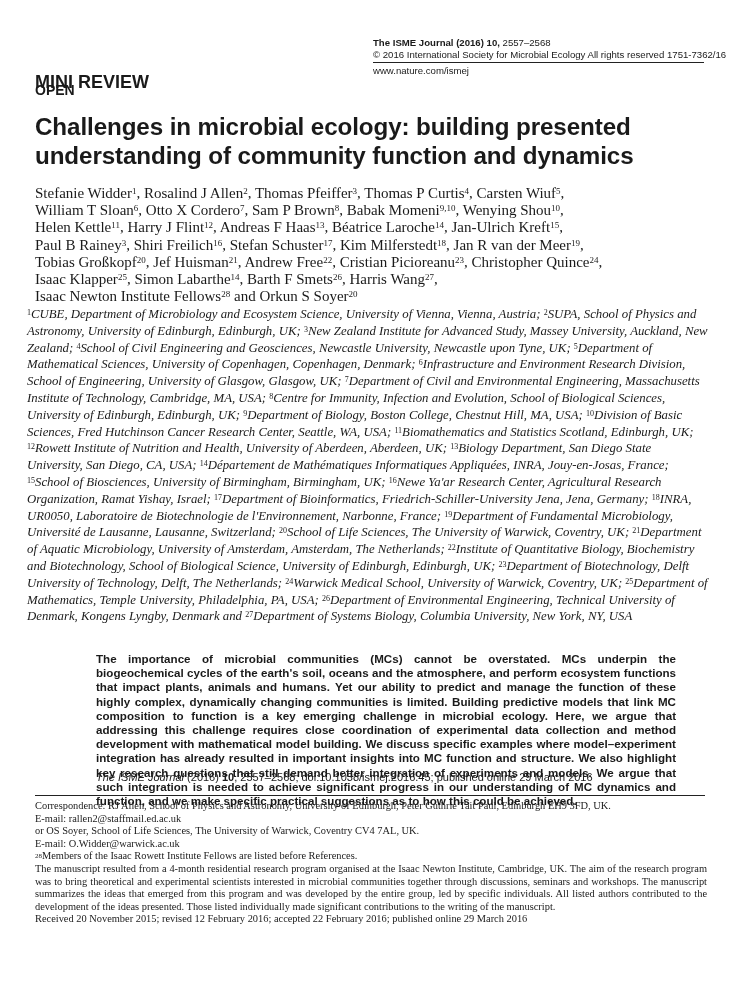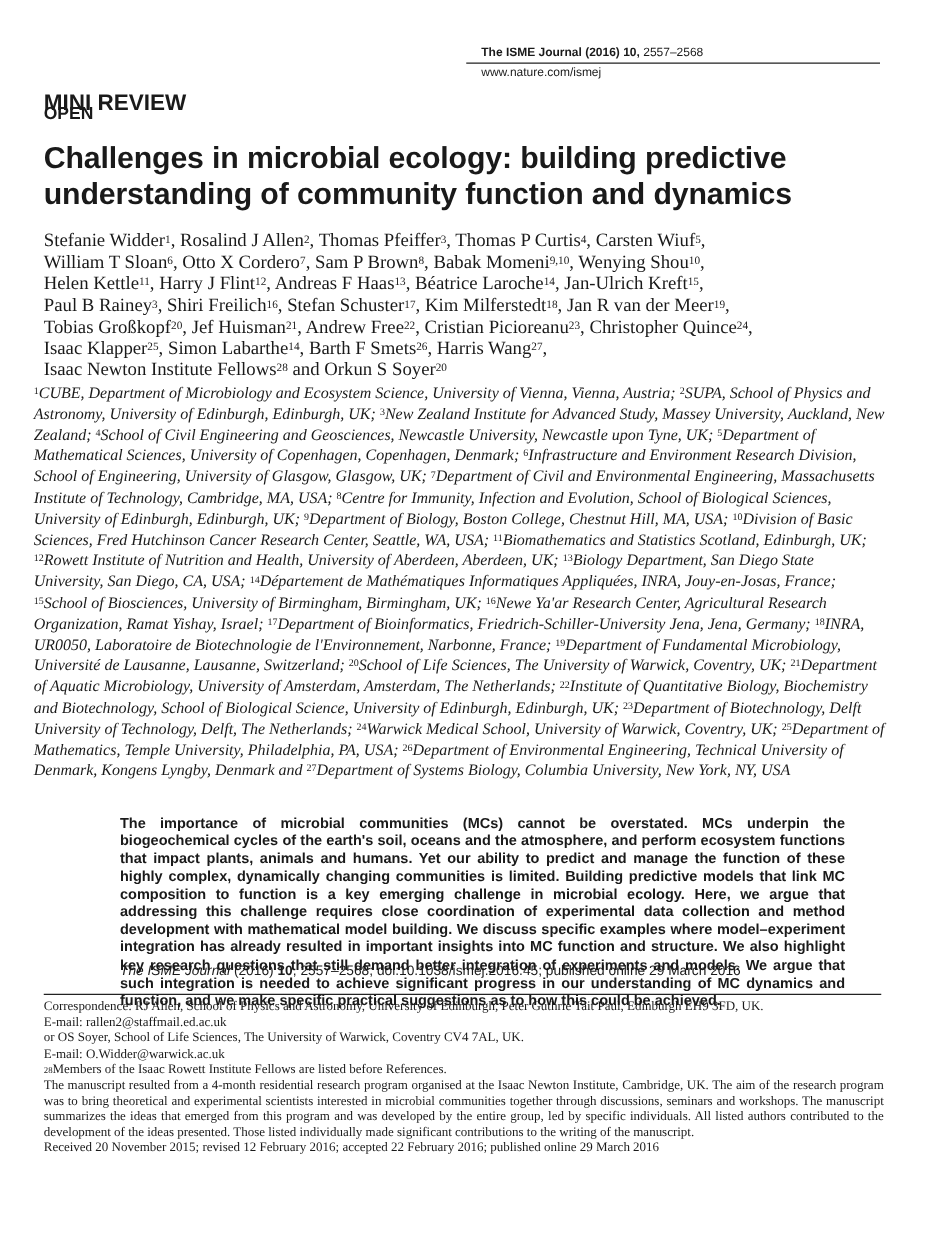--- a/index.html
+++ b/index.html
@@ -1,21 +1,21 @@
 <!DOCTYPE html>
 <html><head>
 <meta charset="utf-8">
 <style>
   html, body { margin: 0; padding: 0; background: #ffffff; }
   body { width: 753px; height: 1000px; position: relative; overflow: hidden; color: #1a1a1a; }
   .sans { font-family: "Liberation Sans", sans-serif; }
   .serif { font-family: "Liberation Serif", serif; }
   #open-label { position: absolute; left: 35px; top: 46px; font-size: 14px; font-weight: bold; margin-top: 36px; }
   #journal-header { position: absolute; left: 373px; top: 37px; width: 331px; font-size: 9.6px; line-height: 12px; }
-  #journal-header .hdr-line { white-space: nowrap; margin-left: 12px; }
+  #journal-header .hdr-line { white-space: nowrap; }
   #journal-header .rule { border-top: 1.3px solid #222; margin-top: 1px; margin-bottom: 2px; }
   #article-type { position: absolute; left: 35px; top: 72px; font-size: 18px; font-weight: bold; }
   #article-title { position: absolute; left: 35px; top: 112px; width: 690px; font-size: 24.2px; font-weight: bold; line-height: 29px; letter-spacing: -0.1px; }
   #authors { position: absolute; left: 35px; top: 185px; width: 680px; font-size: 15px; line-height: 17.2px; }
   #authors sup { font-size: 9px; vertical-align: top; position: relative; top: -2px; }
   #affiliations { position: absolute; left: 27px; top: 306px; width: 682px; font-size: 12.8px; line-height: 16.8px; font-style: italic; font-family: Liberation Serif, serif; }
   #affiliations sup { font-size: 8px; font-style: normal; vertical-align: top; position: relative; top: -1px; }
   #abstract { position: absolute; left: 96px; top: 628px; width: 580px; font-size: 11.6px; line-height: 14.2px; font-weight: bold; text-align: justify; margin-top: 24px; }
   #abstract-citation { position: absolute; left: 96px; top: 770px; width: 600px; font-size: 11px; line-height: 14px; white-space: nowrap; }
   #footnote-rule { position: absolute; left: 35px; top: 795px; width: 670px; border-top: 1.3px solid #222; }
@@ -24,28 +24,29 @@
   #footnotes .just { text-align: justify; }
   #footnotes sup { font-size: 7px; vertical-align: top; }
 </style>
 </head>
 <body>
 
 <div id="open-label" class="sans">OPEN</div>
 
 <div id="journal-header" class="sans">
   <div class="hdr-line"><b>The ISME Journal (2016) 10,</b><span> 2557–2568</span></div>
+  <div class="hdr-line">© 2016 International Society for Microbial Ecology   All rights reserved  1751-7362/16</div>
   <div class="rule"></div>
   <div class="hdr-line">www.nature.com/ismej</div>
 </div>
 
 <div id="article-type" class="sans">MINI REVIEW</div>
 
 <div id="article-title" class="sans">
-  <div>Challenges in microbial ecology: building predictive</div>
+  <div>Challenges in microbial ecology: building presented</div>
   <div>understanding of community function and dynamics</div>
 </div>
 
 <div id="authors" class="serif"><span>Stefanie Widder</span><sup>1</sup>, <span>Rosalind J Allen</span><sup>2</sup>, <span>Thomas Pfeiffer</span><sup>3</sup>, <span>Thomas P Curtis</span><sup>4</sup>, <span>Carsten Wiuf</span><sup>5</sup>, <br><span>William T Sloan</span><sup>6</sup>, <span>Otto X Cordero</span><sup>7</sup>, <span>Sam P Brown</span><sup>8</sup>, <span>Babak Momeni</span><sup>9,10</sup>, <span>Wenying Shou</span><sup>10</sup>, <br><span>Helen Kettle</span><sup>11</sup>, <span>Harry J Flint</span><sup>12</sup>, <span>Andreas F Haas</span><sup>13</sup>, <span>Béatrice Laroche</span><sup>14</sup>, <span>Jan-Ulrich Kreft</span><sup>15</sup>, <br><span>Paul B Rainey</span><sup>3</sup>, <span>Shiri Freilich</span><sup>16</sup>, <span>Stefan Schuster</span><sup>17</sup>, <span>Kim Milferstedt</span><sup>18</sup>, <span>Jan R van der Meer</span><sup>19</sup>, <br><span>Tobias Großkopf</span><sup>20</sup>, <span>Jef Huisman</span><sup>21</sup>, <span>Andrew Free</span><sup>22</sup>, <span>Cristian Picioreanu</span><sup>23</sup>, <span>Christopher Quince</span><sup>24</sup>, <br><span>Isaac Klapper</span><sup>25</sup>, <span>Simon Labarthe</span><sup>14</sup>, <span>Barth F Smets</span><sup>26</sup>, <span>Harris Wang</span><sup>27</sup>, <br><span>Isaac Newton Institute Fellows</span><sup>28</sup> and <span>Orkun S Soyer</span><sup>20</sup></div>
 
 <div id="affiliations" class="serif"><sup>1</sup><span>CUBE, Department of Microbiology and Ecosystem Science, University of Vienna, Vienna, Austria; </span><sup>2</sup><span>SUPA, School of Physics and Astronomy, University of Edinburgh, Edinburgh, UK; </span><sup>3</sup><span>New Zealand Institute for Advanced Study, Massey University, Auckland, New Zealand; </span><sup>4</sup><span>School of Civil Engineering and Geosciences, Newcastle University, Newcastle upon Tyne, UK; </span><sup>5</sup><span>Department of Mathematical Sciences, University of Copenhagen, Copenhagen, Denmark; </span><sup>6</sup><span>Infrastructure and Environment Research Division, School of Engineering, University of Glasgow, Glasgow, UK; </span><sup>7</sup><span>Department of Civil and Environmental Engineering, Massachusetts Institute of Technology, Cambridge, MA, USA; </span><sup>8</sup><span>Centre for Immunity, Infection and Evolution, School of Biological Sciences, University of Edinburgh, Edinburgh, UK; </span><sup>9</sup><span>Department of Biology, Boston College, Chestnut Hill, MA, USA; </span><sup>10</sup><span>Division of Basic Sciences, Fred Hutchinson Cancer Research Center, Seattle, WA, USA; </span><sup>11</sup><span>Biomathematics and Statistics Scotland, Edinburgh, UK; </span><sup>12</sup><span>Rowett Institute of Nutrition and Health, University of Aberdeen, Aberdeen, UK; </span><sup>13</sup><span>Biology Department, San Diego State University, San Diego, CA, USA; </span><sup>14</sup><span>Département de Mathématiques Informatiques Appliquées, INRA, Jouy-en-Josas, France; </span><sup>15</sup><span>School of Biosciences, University of Birmingham, Birmingham, UK; </span><sup>16</sup><span>Newe Ya'ar Research Center, Agricultural Research Organization, Ramat Yishay, Israel; </span><sup>17</sup><span>Department of Bioinformatics, Friedrich-Schiller-University Jena, Jena, Germany; </span><sup>18</sup><span>INRA, UR0050, Laboratoire de Biotechnologie de l'Environnement, Narbonne, France; </span><sup>19</sup><span>Department of Fundamental Microbiology, Université de Lausanne, Lausanne, Switzerland; </span><sup>20</sup><span>School of Life Sciences, The University of Warwick, Coventry, UK; </span><sup>21</sup><span>Department of Aquatic Microbiology, University of Amsterdam, Amsterdam, The Netherlands; </span><sup>22</sup><span>Institute of Quantitative Biology, Biochemistry and Biotechnology, School of Biological Science, University of Edinburgh, Edinburgh, UK; </span><sup>23</sup><span>Department of Biotechnology, Delft University of Technology, Delft, The Netherlands; </span><sup>24</sup><span>Warwick Medical School, University of Warwick, Coventry, UK; </span><sup>25</sup><span>Department of Mathematics, Temple University, Philadelphia, PA, USA; </span><sup>26</sup><span>Department of Environmental Engineering, Technical University of Denmark, Kongens Lyngby, Denmark and </span><sup>27</sup><span>Department of Systems Biology, Columbia University, New York, NY, USA</span></div>
 
 <div id="abstract" class="sans">The importance of microbial communities (MCs) cannot be overstated. MCs underpin the biogeochemical cycles of the earth's soil, oceans and the atmosphere, and perform ecosystem functions that impact plants, animals and humans. Yet our ability to predict and manage the function of these highly complex, dynamically changing communities is limited. Building predictive models that link MC composition to function is a key emerging challenge in microbial ecology. Here, we argue that addressing this challenge requires close coordination of experimental data collection and method development with mathematical model building. We discuss specific examples where model–experiment integration has already resulted in important insights into MC function and structure. We also highlight key research questions that still demand better integration of experiments and models. We argue that such integration is needed to achieve significant progress in our understanding of MC dynamics and function, and we make specific practical suggestions as to how this could be achieved.</div>
 <div id="abstract-citation" class="sans"><i>The ISME Journal</i><span> (2016) </span><b>10</b><span>, 2557–2568; doi:10.1038/ismej.2016.45; published online 29 March 2016</span></div>
 

